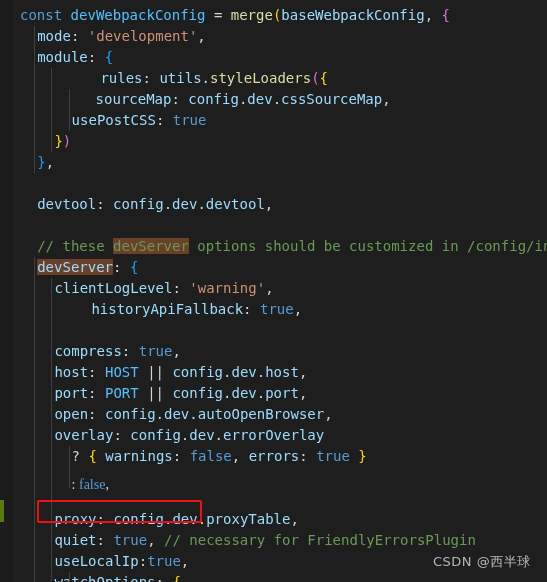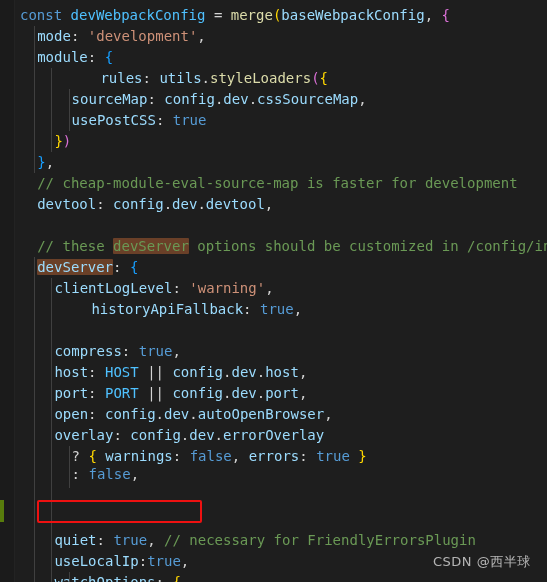--- a/index.html
+++ b/index.html
@@ -77,38 +77,38 @@
   <div id="gutter"></div>
   <div id="gutter-sep"></div>
 
   <div class="change-marker" id="change-marker" style="top: 500px; height: 22px; background: rgb(88, 124, 12);"></div>
 
   <div id="code">
       <div class="line" style="top: 5px;"><span class="ind" style="width: 20px;"></span><span class="kw">const</span><span class="punct"> </span><span class="const">devWebpackConfig</span><span class="punct"> </span><span class="op">=</span><span class="punct"> </span><span class="fn">merge</span><span class="p-y">(</span><span class="var">baseWebpackConfig</span><span class="punct">,</span><span class="punct"> </span><span class="p-m">{</span></div>
       <div class="line" style="top: 26px;"><span class="ind" style="width: 37.2px;"></span><span class="prop">mode</span><span class="punct">:</span><span class="punct"> </span><span class="str">'development'</span><span class="punct">,</span></div>
       <div class="line" style="top: 47px;"><span class="ind" style="width: 37.2px;"></span><span class="prop">module</span><span class="punct">:</span><span class="punct"> </span><span class="p-b">{</span></div>
       <div class="line" style="top: 68px; padding-left: 46px;"><span class="ind" style="width: 54.4px;"></span><span class="prop">rules</span><span class="punct">:</span><span class="punct"> </span><span class="var">utils</span><span class="punct">.</span><span class="fn">styleLoaders</span><span class="p-m">(</span><span class="p-y">{</span></div>
-      <div class="line" style="top: 89px;"><span class="ind" style="width: 71.6px;"></span><span class="prop">sourceMap</span><span class="punct">:</span><span class="punct"> </span><span class="var">config</span><span class="punct">.</span><span class="var">dev</span><span class="punct">.</span><span class="var">cssSourceMap</span><span class="punct">,</span></div>
+      <div class="line" style="top: 89px; padding-left: 24px;"><span class="ind" style="width: 71.6px;"></span><span class="prop">sourceMap</span><span class="punct">:</span><span class="punct"> </span><span class="var">config</span><span class="punct">.</span><span class="var">dev</span><span class="punct">.</span><span class="var">cssSourceMap</span><span class="punct">,</span></div>
       <div class="line" style="top: 110px;"><span class="ind" style="width: 71.6px;"></span><span class="prop">usePostCSS</span><span class="punct">:</span><span class="punct"> </span><span class="bool">true</span></div>
       <div class="line" style="top: 131px;"><span class="ind" style="width: 54.4px;"></span><span class="p-y">}</span><span class="p-m">)</span></div>
       <div class="line" style="top: 152px;"><span class="ind" style="width: 37.2px;"></span><span class="p-b">}</span><span class="punct">,</span></div>
-      <div class="line" style="top: 173px;"><span class="ind" style="width: 37.2px;"></span><span class="cmt">// cheap-module-eval-source-map is faster for development</span></div>
       <div class="line" style="top: 194px;"><span class="ind" style="width: 37.2px;"></span><span class="prop">devtool</span><span class="punct">:</span><span class="punct"> </span><span class="var">config</span><span class="punct">.</span><span class="var">dev</span><span class="punct">.</span><span class="var">devtool</span><span class="punct">,</span></div>
       <div class="line" style="top: 215px;"><span class="ind" style="width: 20px;"></span></div>
       <div class="line" style="top: 236px;"><span class="ind" style="width: 37.2px;"></span><span class="cmt">// these </span><span class="cmt hl" style="background: rgb(106, 64, 40);">devServer</span><span class="cmt"> options should be customized in /config/index.js</span></div>
       <div class="line" style="top: 257px;"><span class="ind" style="width: 37.2px;"></span><span class="prop hl" style="background: rgb(106, 64, 40);">devServer</span><span class="punct">:</span><span class="punct"> </span><span class="p-b">{</span></div>
       <div class="line" style="top: 278px;"><span class="ind" style="width: 54.4px;"></span><span class="prop">clientLogLevel</span><span class="punct">:</span><span class="punct"> </span><span class="str">'warning'</span><span class="punct">,</span></div>
       <div class="line" style="top: 299px; padding-left: 37px;"><span class="ind" style="width: 54.4px;"></span><span class="prop">historyApiFallback</span><span class="punct">:</span><span class="punct"> </span><span class="bool">true</span><span class="punct">,</span></div>
       <div class="line" style="top: 341px;"><span class="ind" style="width: 54.4px;"></span><span class="prop">compress</span><span class="punct">:</span><span class="punct"> </span><span class="bool">true</span><span class="punct">,</span></div>
       <div class="line" style="top: 362px;"><span class="ind" style="width: 54.4px;"></span><span class="prop">host</span><span class="punct">:</span><span class="punct"> </span><span class="const">HOST</span><span class="punct"> </span><span class="op">||</span><span class="punct"> </span><span class="var">config</span><span class="punct">.</span><span class="var">dev</span><span class="punct">.</span><span class="var">host</span><span class="punct">,</span></div>
       <div class="line" style="top: 383px;"><span class="ind" style="width: 54.4px;"></span><span class="prop">port</span><span class="punct">:</span><span class="punct"> </span><span class="const">PORT</span><span class="punct"> </span><span class="op">||</span><span class="punct"> </span><span class="var">config</span><span class="punct">.</span><span class="var">dev</span><span class="punct">.</span><span class="var">port</span><span class="punct">,</span></div>
       <div class="line" style="top: 404px;"><span class="ind" style="width: 54.4px;"></span><span class="prop">open</span><span class="punct">:</span><span class="punct"> </span><span class="var">config</span><span class="punct">.</span><span class="var">dev</span><span class="punct">.</span><span class="var">autoOpenBrowser</span><span class="punct">,</span></div>
       <div class="line" style="top: 425px;"><span class="ind" style="width: 54.4px;"></span><span class="prop">overlay</span><span class="punct">:</span><span class="punct"> </span><span class="var">config</span><span class="punct">.</span><span class="var">dev</span><span class="punct">.</span><span class="var">errorOverlay</span></div>
       <div class="line" style="top: 446px;"><span class="ind" style="width: 71.6px;"></span><span class="op">?</span><span class="punct"> </span><span class="p-y">{</span><span class="punct"> </span><span class="prop">warnings</span><span class="punct">:</span><span class="punct"> </span><span class="bool">false</span><span class="punct">,</span><span class="punct"> </span><span class="prop">errors</span><span class="punct">:</span><span class="punct"> </span><span class="bool">true</span><span class="punct"> </span><span class="p-y">}</span></div>
-      <div class="line" style="top: 464px;"><span class="ind" style="width: 71.6px;"></span><span class="op">:</span><span class="punct"> </span><span class="bool">false</span><span class="punct">,</span></div>
+      <div class="line" style="top: 474px; font-family: Liberation Serif, serif;"><span class="ind" style="width: 71.6px;"></span><span class="op">:</span><span class="punct"> </span><span class="bool">false</span><span class="punct">,</span></div>
+      <div class="line" style="top: 509px;"><span class="ind" style="width: 54.4px;"></span><span class="prop">proxy</span><span class="punct">:</span><span class="punct"> </span><span class="var">config</span><span class="punct">.</span><span class="var">dev</span><span class="punct">.</span><span class="var">proxyTable</span><span class="punct">,</span></div>
       <div class="line" style="top: 530px; text-align: right;"><span class="ind" style="width: 54.4px;"></span><span class="prop">quiet</span><span class="punct">:</span><span class="punct"> </span><span class="bool">true</span><span class="punct">,</span><span class="punct"> </span><span class="cmt">// necessary for FriendlyErrorsPlugin</span></div>
       <div class="line" style="top: 551px;"><span class="ind" style="width: 54.4px;"></span><span class="prop">useLocalIp</span><span class="punct">:</span><span class="bool">true</span><span class="punct">,</span></div>
       <div class="line" style="top: 572px;"><span class="ind" style="width: 54.4px;"></span><span class="prop">watchOptions</span><span class="punct">:</span><span class="punct"> </span><span class="p-y">{</span></div>
       <div class="guide" style="left: 34.2px; top: 26px; height: 147px;"></div>
       <div class="guide" style="left: 51.4px; top: 68px; height: 84px;"></div>
       <div class="guide" style="left: 68.6px; top: 89px; height: 42px;"></div>
       <div class="guide" style="left: 34.2px; top: 257px; height: 378px;"></div>
       <div class="guide" style="left: 51.4px; top: 278px; height: 336px;"></div>
       <div class="guide" style="left: 68.6px; top: 446px; height: 42px;"></div>
       <div class="guide" style="left: 68.6px; top: 572px; height: 21px;"></div>

